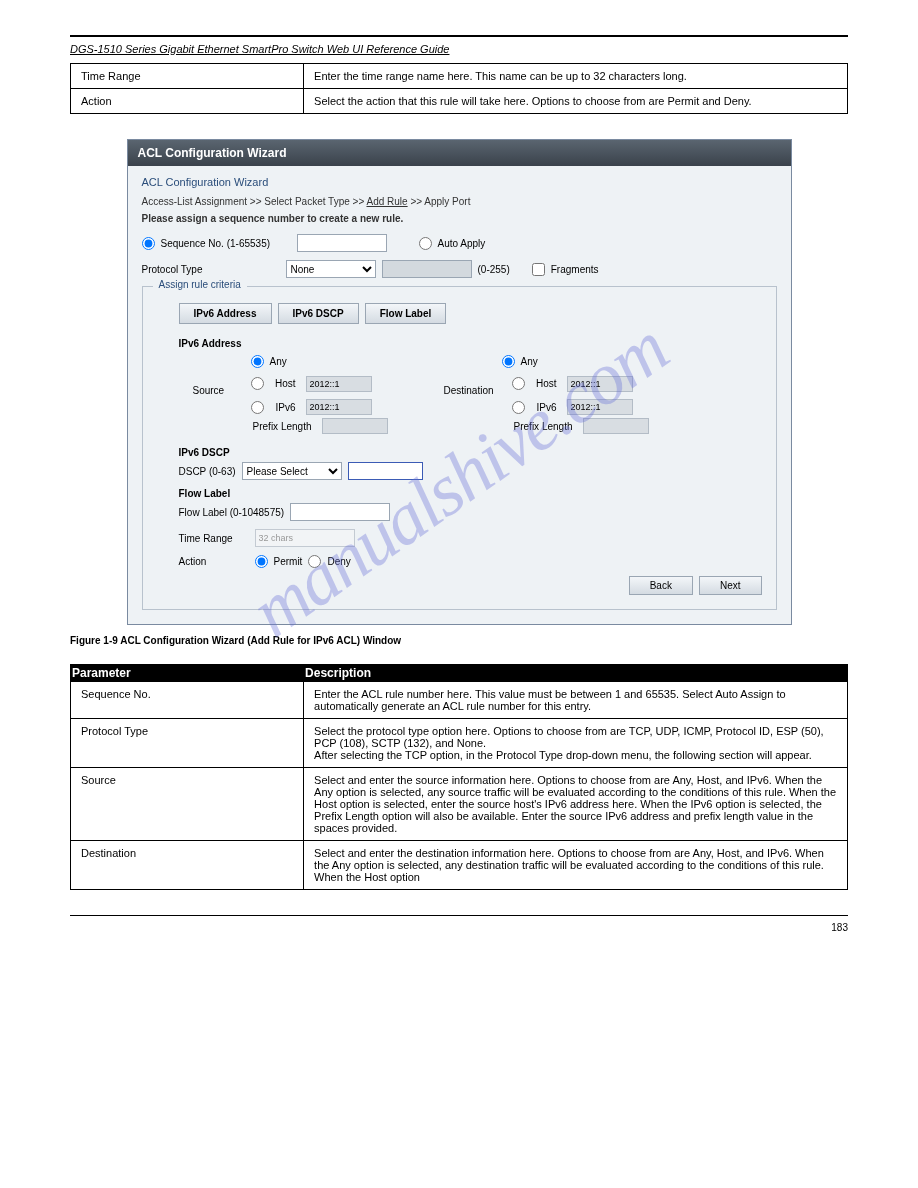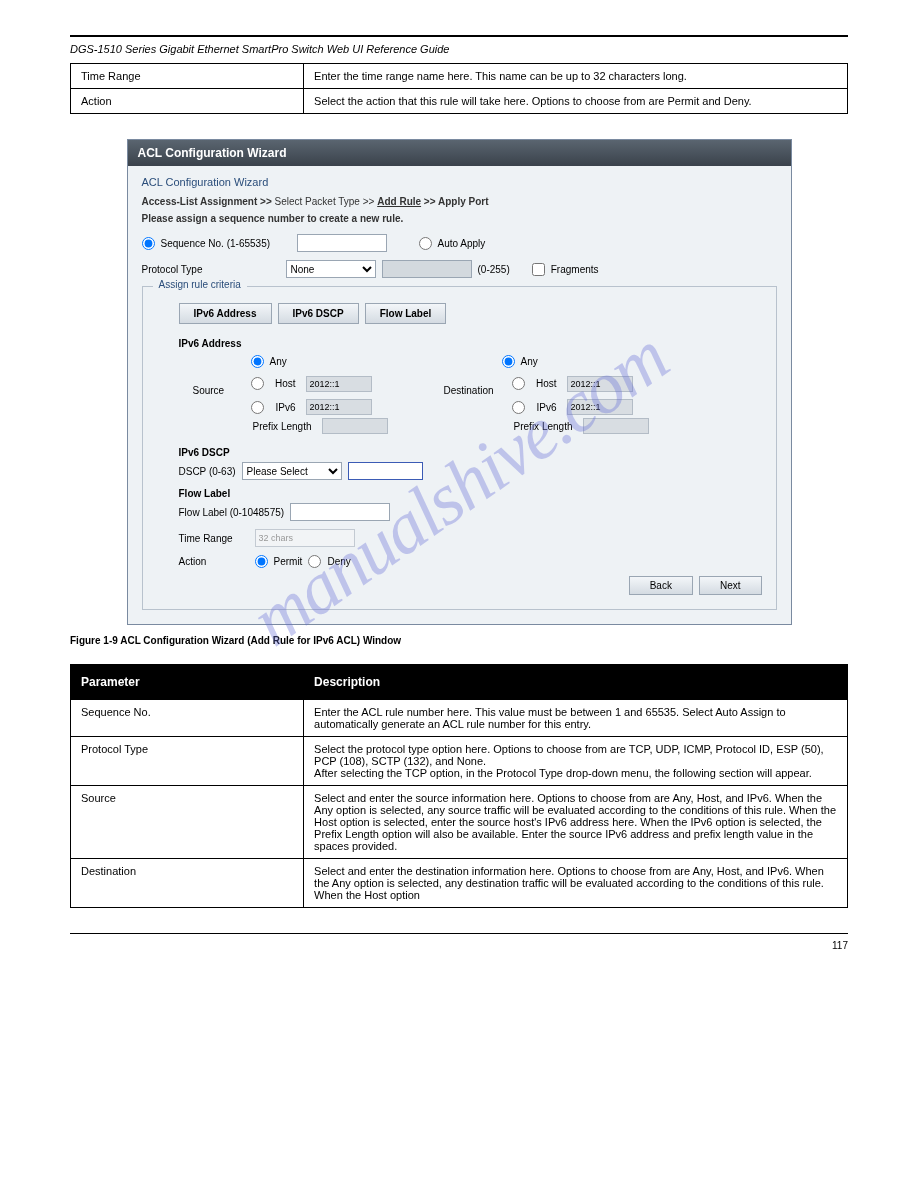--- a/index.html
+++ b/index.html
@@ -1,31 +1,31 @@
 <!DOCTYPE html>
 <html><head>
   <meta charset="utf-8">
   <style>
     * { box-sizing: border-box; margin: 0; padding: 0; }
     body { font-family: Arial, sans-serif; background: #fff; width: 918px; position: relative; }
     .page { padding: 35px 70px; }
-    .header-bar { border-top: 2px solid #000; padding-top: 6px; margin-bottom: 8px; }
+    .header-bar { border-top: 2px solid #000; padding-top: 6px; margin-bottom: 8px; text-decoration: underline; }
     .header-text { font-size: 11px; font-style: italic; }
     .doc-table { border-collapse: collapse; width: 100%; margin-bottom: 25px; }
     .doc-table td { border: 1px solid #000; padding: 6px 10px; font-size: 11px; vertical-align: top; }
-    .doc-table th { background: #000; color: #fff; padding: 10px; font-size: 12px; text-align: left; border: 1px solid #000; }
+    .doc-table th { background: #000; color: #fff; padding: 1px; font-size: 12px; text-align: left; border: 1px solid #000; }
     .doc-table .col1 { width: 30%; }
     .para { font-size: 11px; margin: 15px 0; }
     
     .wizard { margin: 10px auto; width: 665px; border: 1px solid #7a8aa0; background: #eef2f5; position: relative; font-size: 10px; }
     .wiz-title { background: linear-gradient(#5a6570, #3a424b); color: #fff; padding: 6px 10px; font-weight: bold; font-size: 12px; }
     .wiz-body { padding: 10px 14px 14px; position: relative; }
     .wiz-section { color: #2a4d7a; font-size: 11px; margin-bottom: 8px; }
     .breadcrumb { font-size: 10px; color: #333; margin-bottom: 6px; }
-    .breadcrumb b { font-weight: bold; text-align: right; }
+    .breadcrumb b { font-weight: normal; text-align: right; }
     .breadcrumb .u { text-decoration: underline; }
     .instr { font-size: 10px; font-weight: bold; color: #333; margin-bottom: 10px; }
     .row { display: flex; align-items: center; gap: 6px; margin-bottom: 8px; font-size: 10px; }
     .row label.lab { width: 130px; }
     .row input[type="text"] { height: 18px; border: 1px solid #9aa6b3; padding: 0 4px; font-size: 10px; }
     .row input[type="text"].dim { background: #d3d9de; }
     .row select { height: 18px; border: 1px solid #9aa6b3; font-size: 10px; width: 90px; background: #fff; }
     .fieldset { border: 1px solid #b8c2cd; padding: 12px 14px 14px; position: relative; margin-top: 4px; }
     .fieldset-legend { position: absolute; top: -8px; left: 10px; background: #eef2f5; padding: 0 6px; font-size: 10px; color: #2a4d7a; }
     .tabbtns { display: flex; gap: 6px; margin: 4px 0 14px 22px; }
@@ -222,15 +222,15 @@
     </tr>
     <tr>
       <td class="col1">Destination</td>
       <td>Select and enter the destination information here. Options to choose from are Any, Host, and IPv6. When the Any option is selected, any destination traffic will be evaluated according to the conditions of this rule. When the Host option</td>
     </tr>
   </tbody>
     </table>
 
   <div class="footer-bar">
     <span></span>
-    <span>117</span>
+    <span>183</span>
   </div>
 </div>
 
 </body></html>

